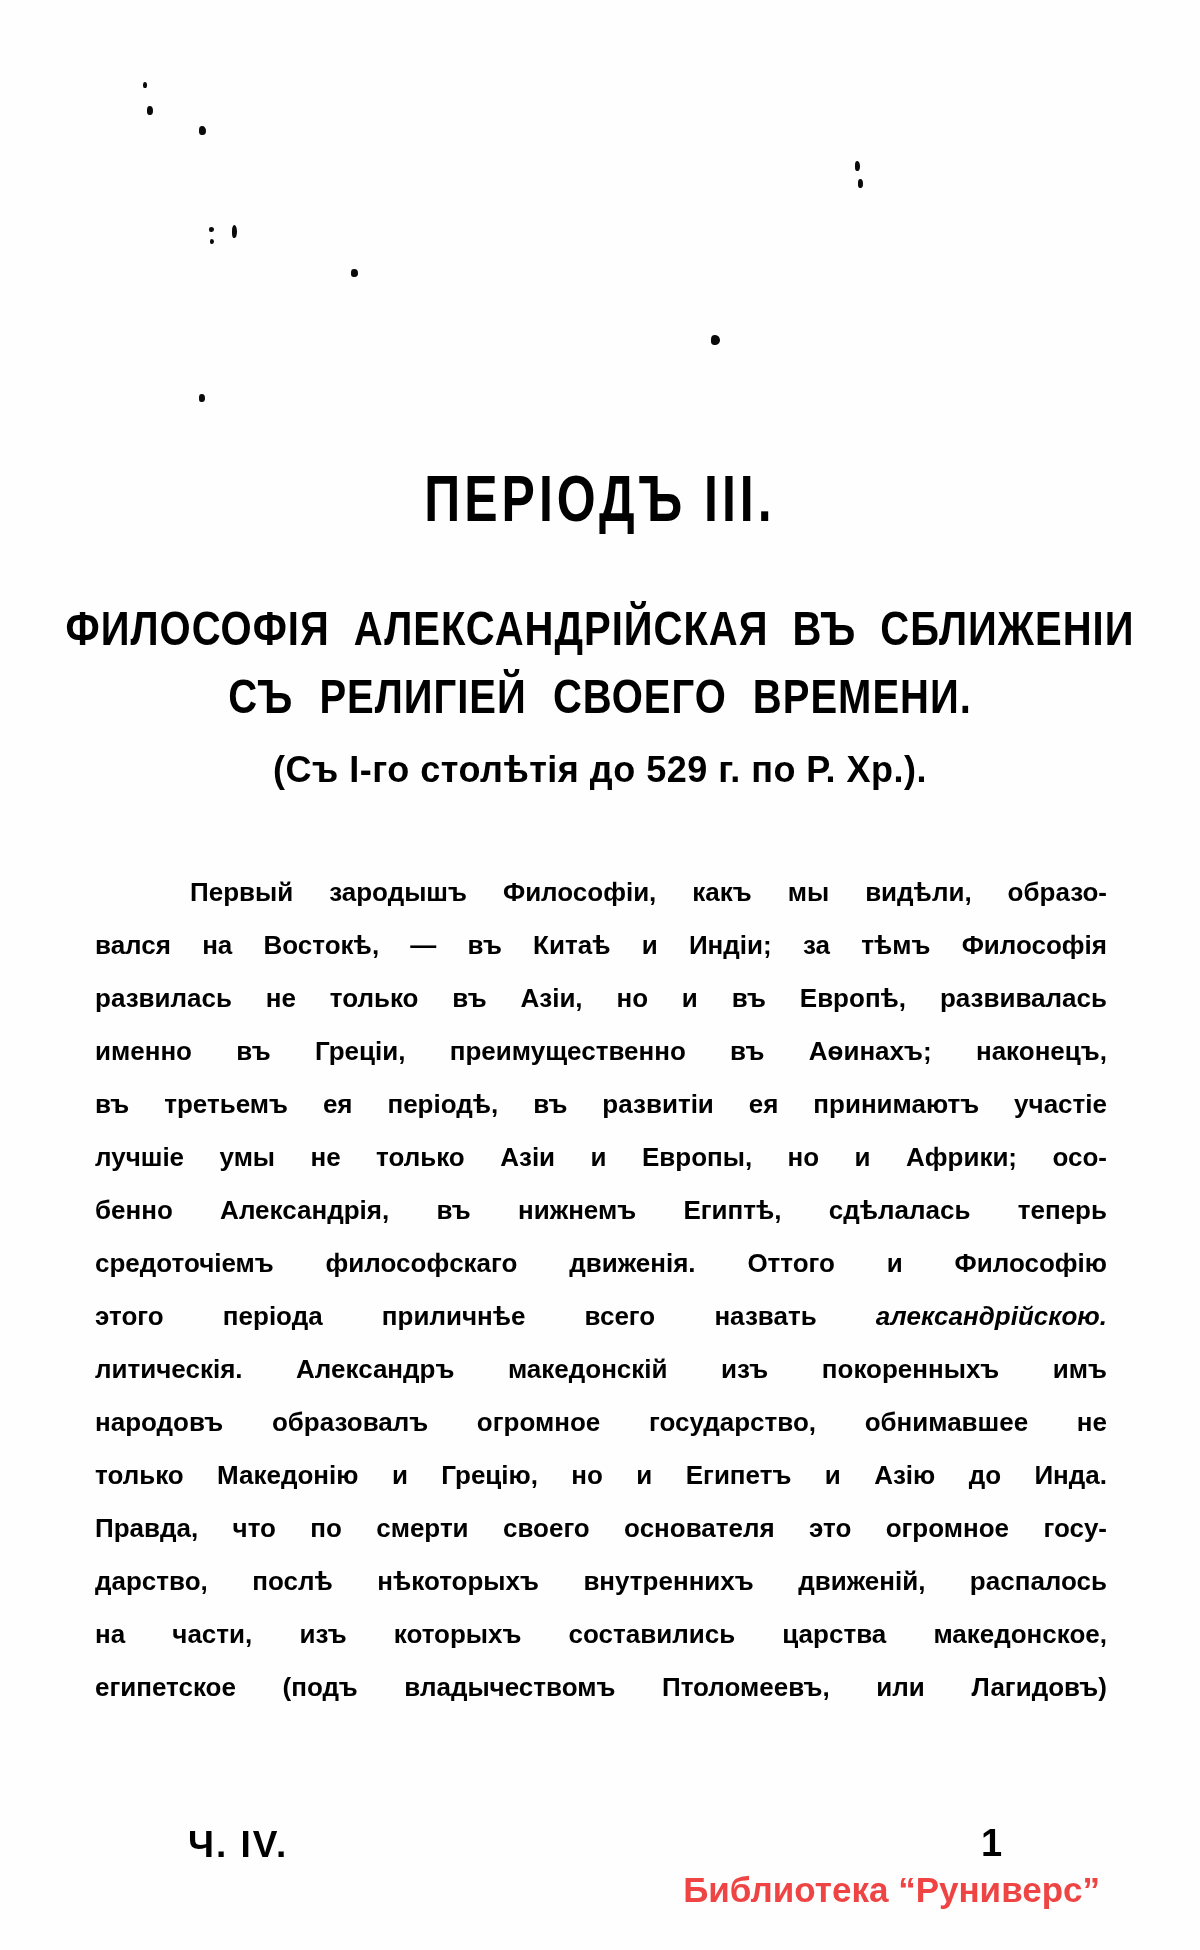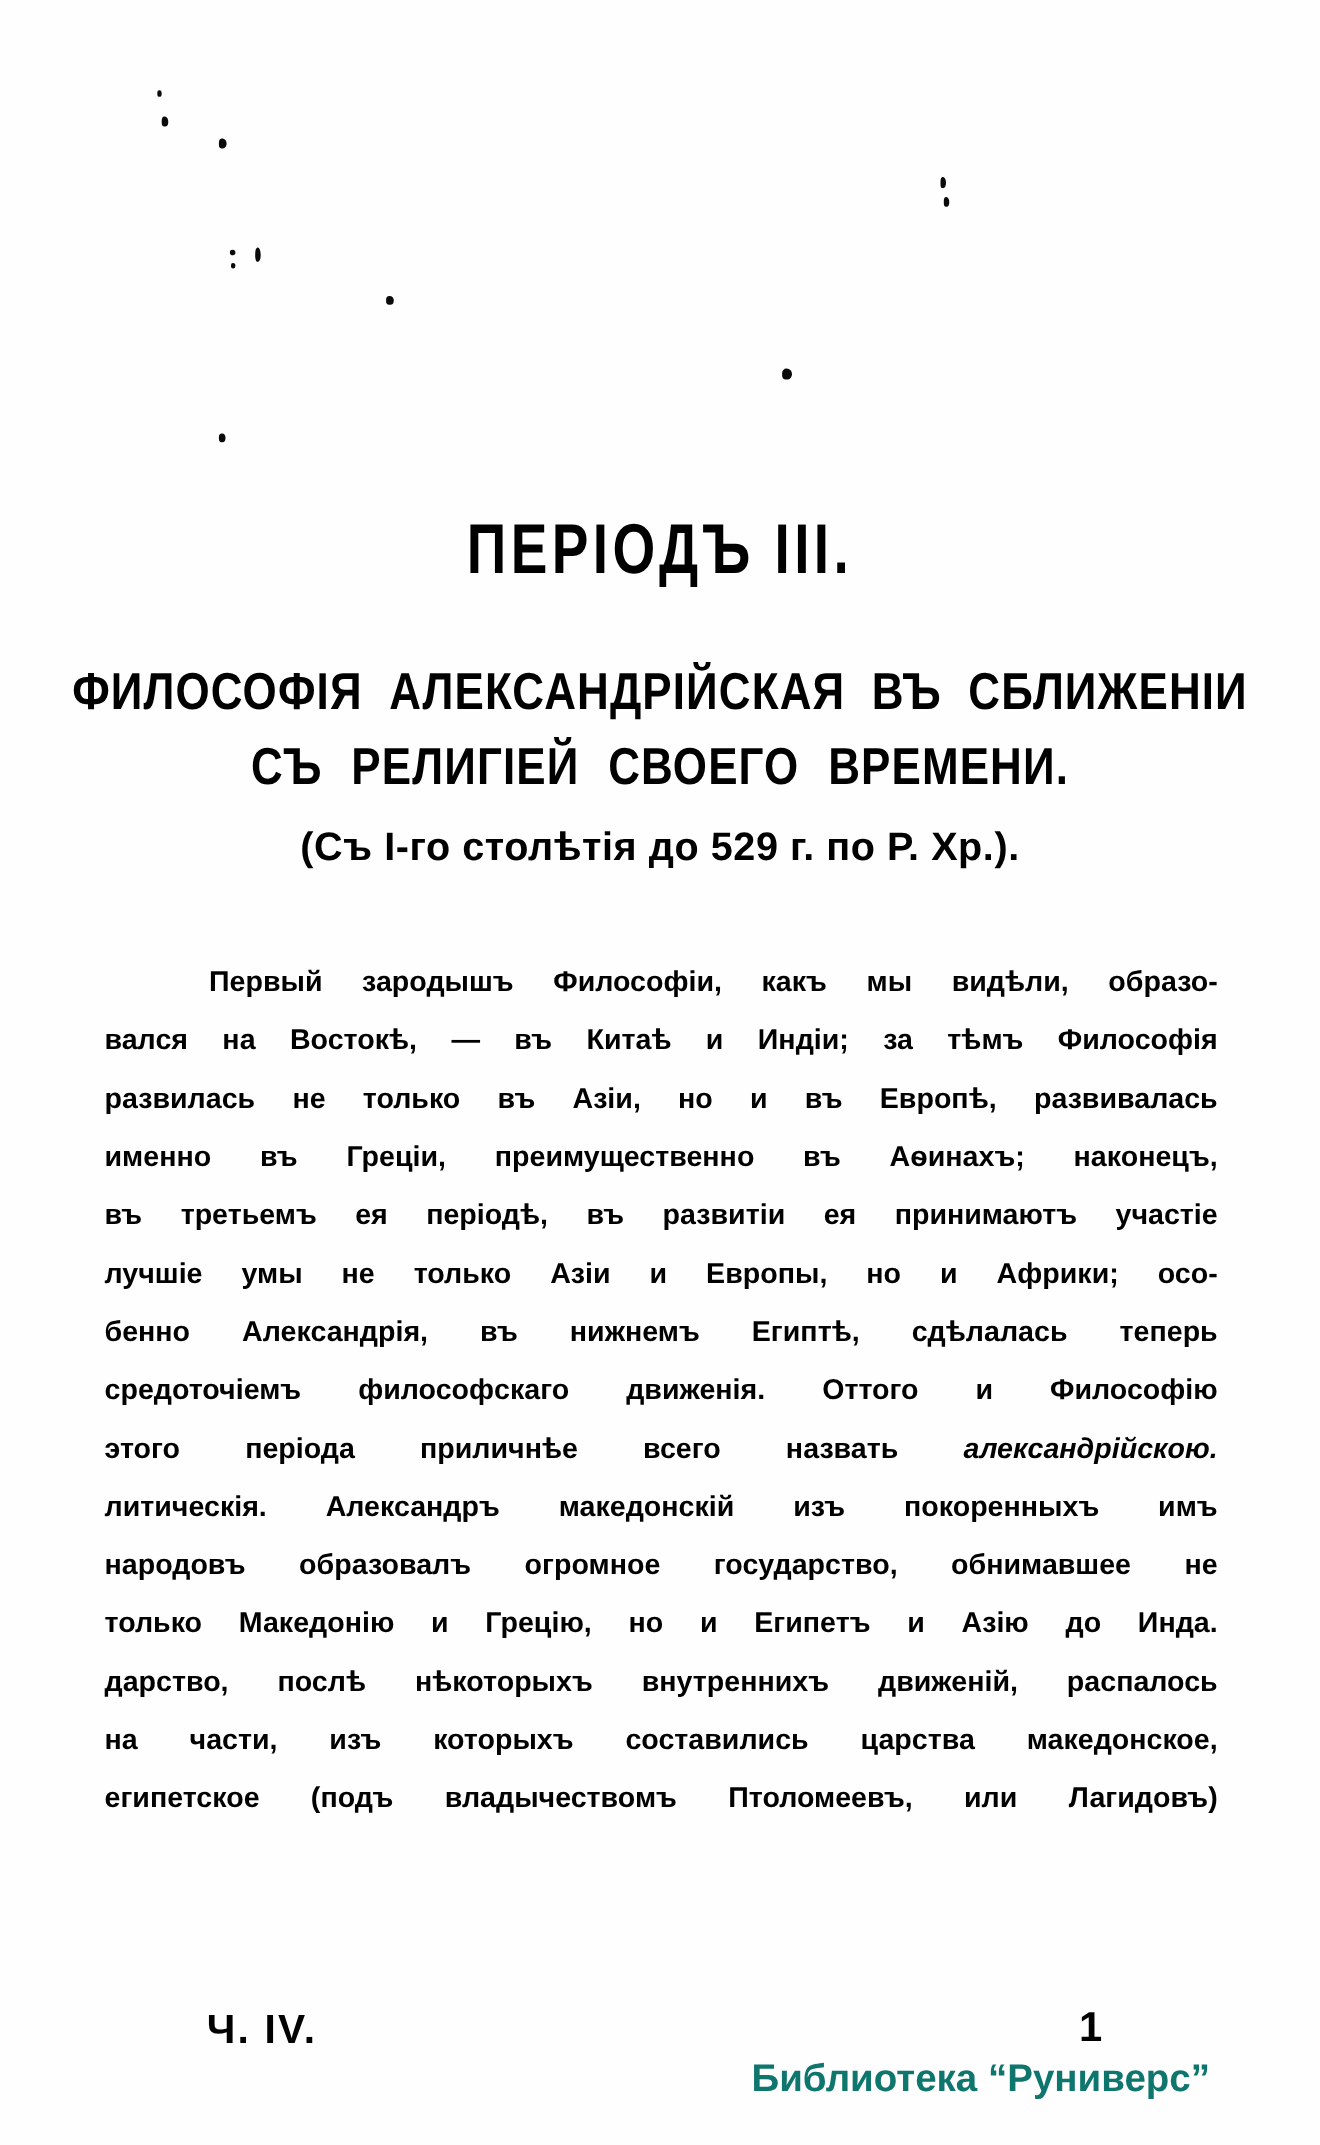--- a/index.html
+++ b/index.html
@@ -160,23 +160,24 @@
     <div class="line">развилась не только въ Азіи, но и въ Европѣ, развивалась</div>
     <div class="line">именно въ Греціи, преимущественно въ Аѳинахъ; наконецъ,</div>
     <div class="line">въ третьемъ ея періодѣ, въ развитіи ея принимаютъ участіе</div>
     <div class="line">лучшіе умы не только Азіи и Европы, но и Африки; осо-</div>
     <div class="line">бенно Александрія, въ нижнемъ Египтѣ, сдѣлалась теперь</div>
     <div class="line">средоточіемъ философскаго движенія. Оттого и Философію</div>
     <div class="line"><span>этого періода приличнѣе всего назвать </span><span class="italic">александрійскою.</span></div>
     <div class="line">литическія. Александръ македонскій изъ покоренныхъ имъ</div>
     <div class="line">народовъ образовалъ огромное государство, обнимавшее не</div>
     <div class="line">только Македонію и Грецію, но и Египетъ и Азію до Инда.</div>
+    <div class="line">Правда, что по смерти своего основателя это огромное госу-</div>
     <div class="line">дарство, послѣ нѣкоторыхъ внутреннихъ движеній, распалось</div>
     <div class="line">на части, изъ которыхъ составились царства македонское,</div>
     <div class="line">египетское (подъ владычествомъ Птоломеевъ, или Лагидовъ)</div>
   </div>
 
   <div class="footer-volume">Ч. IV.</div>
   <div class="footer-page">1</div>
 
-  <div class="watermark" style="color: #0f766e;">Библиотека “Руниверс”</div>
+  <div class="watermark" style="color: #ef4444;">Библиотека “Руниверс”</div>
 
 </div>
 
 </body></html>

